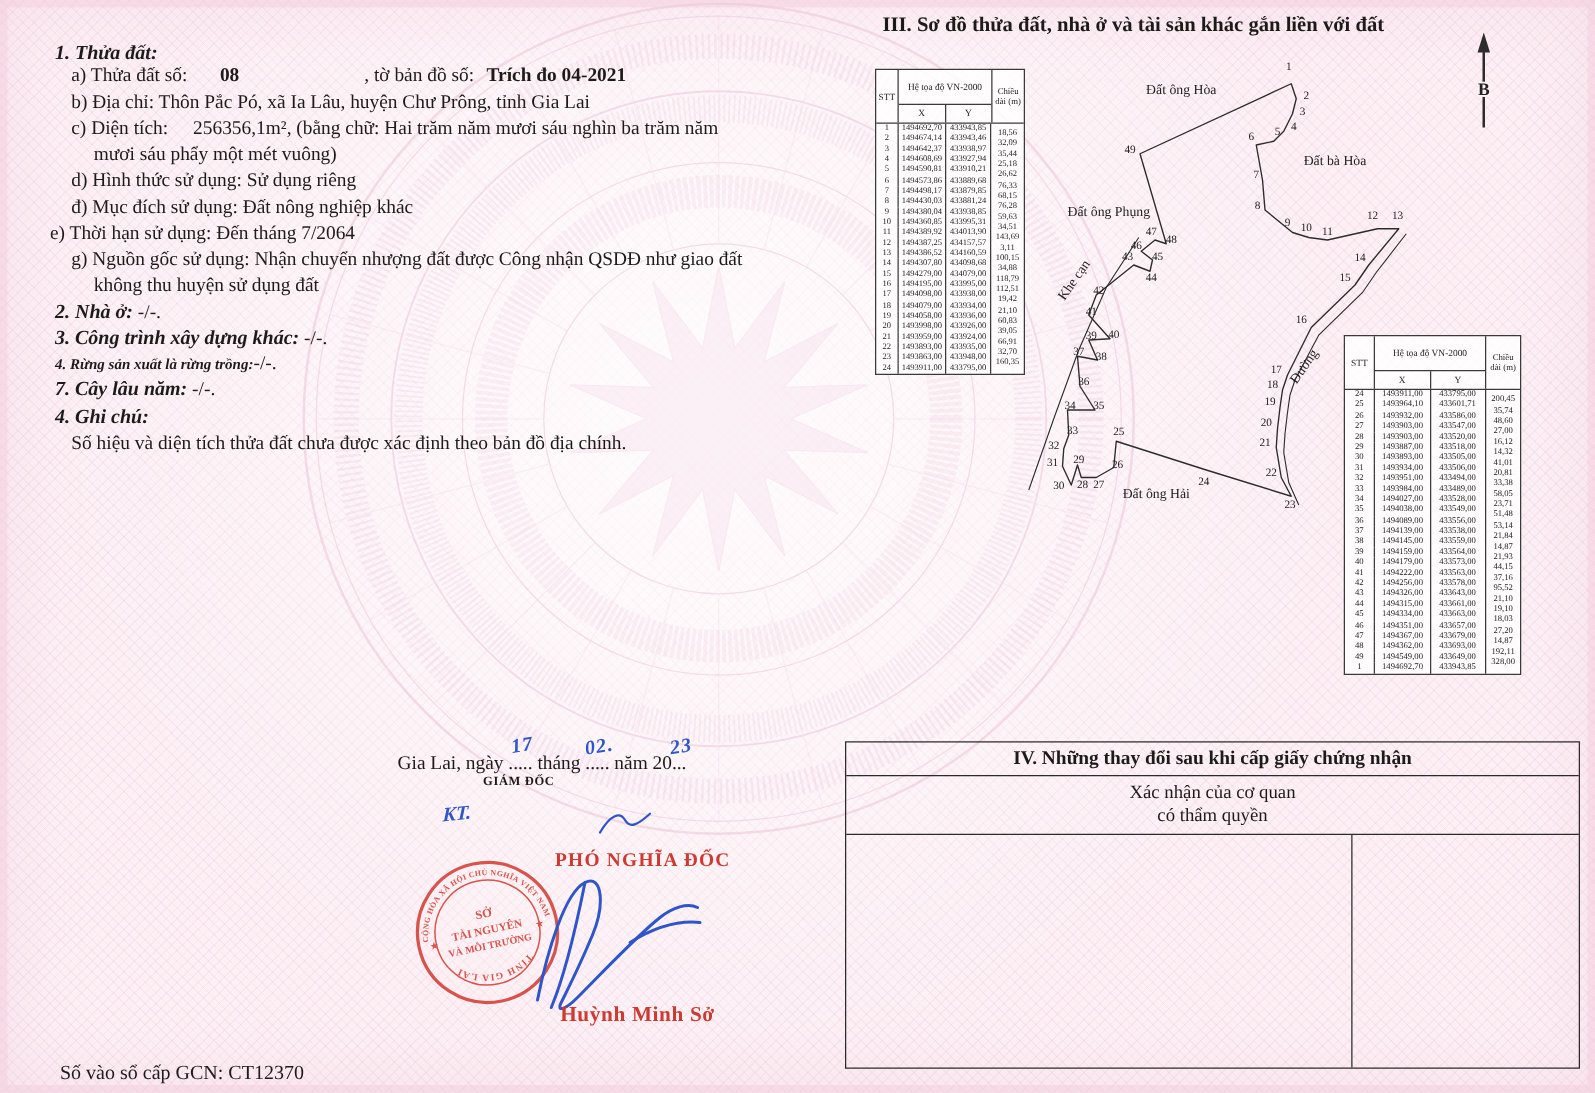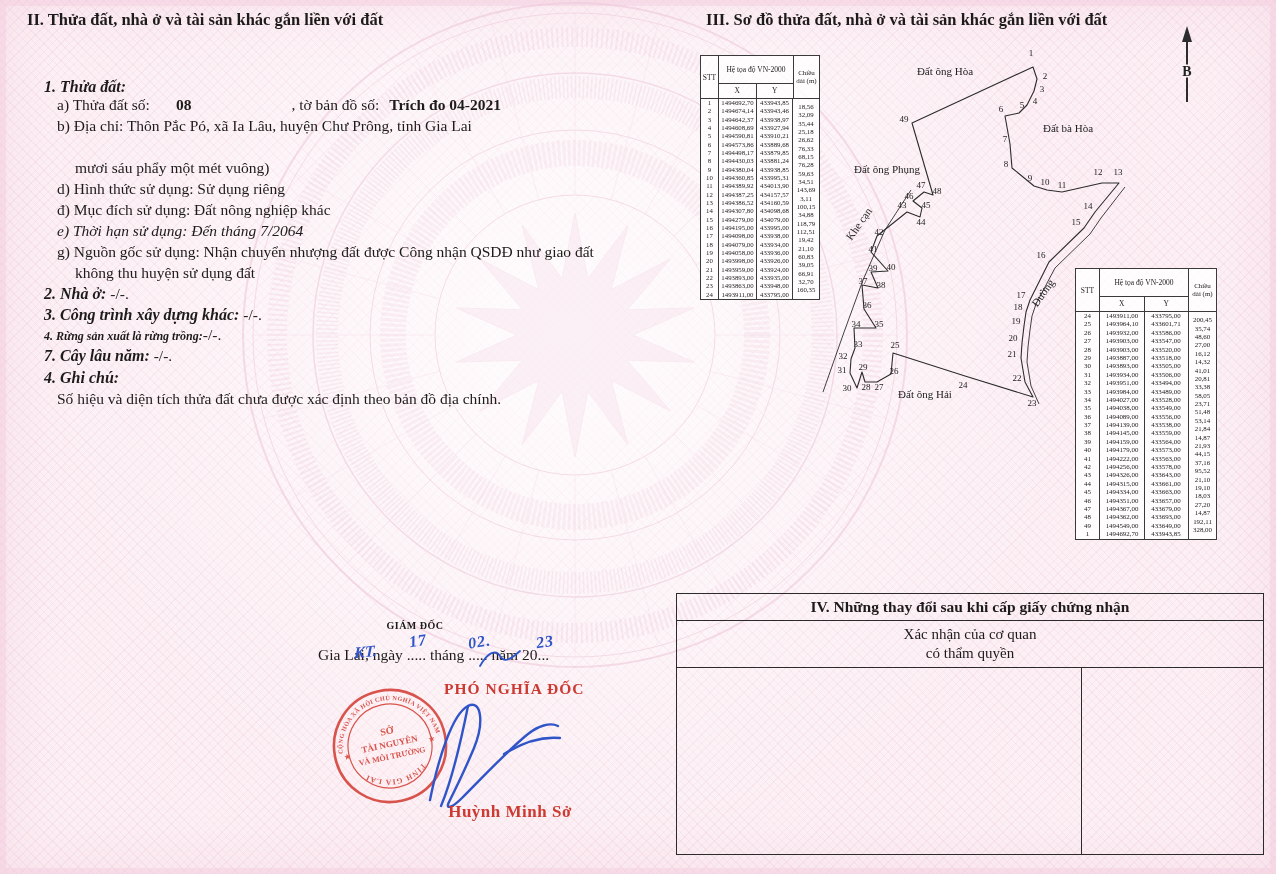--- a/index.html
+++ b/index.html
@@ -8,21 +8,21 @@
     background-color:#fcf0f5;
     background-image:
       radial-gradient(circle at 44% 38%, rgba(255,255,255,.85), rgba(255,255,255,0) 58%),
       repeating-linear-gradient(45deg, rgba(228,168,193,.15) 0 1px, transparent 1px 6px),
       repeating-linear-gradient(-45deg, rgba(228,168,193,.15) 0 1px, transparent 1px 6px);
     box-shadow: inset 0 0 0 6px rgba(243,205,221,.45), inset 0 0 60px rgba(238,185,206,.35);}
   .abs{position:absolute;}
   .b{font-weight:bold;}
   .bi{font-weight:bold;font-style:italic;}
   .fs16{font-size:16.5px;}
-  .body-line{font-size:15.5px;white-space:nowrap;margin-top:44px;}
+  .body-line{font-size:15.5px;white-space:nowrap;}
   #wm{opacity:.6;pointer-events:none;}
   .wm-ring{fill:none;stroke:#eec9da;}
   .wm-star{fill:#f5d9e6;stroke:#eec9da;stroke-width:1;}
   .wm-spoke{stroke:#f0d2e0;stroke-width:1;}
 
   
   .ctable{position:absolute;background:rgba(255,255,255,.82);border:1px solid #3a3a3a;font-family:"Liberation Serif",serif;}
   .ct-head{display:flex;border-bottom:1px solid #3a3a3a;}
   .ct-hstt{display:flex;align-items:center;justify-content:center;border-right:1px solid #3a3a3a;font-size:7.5px;}
   .ct-hcoord{border-right:1px solid #3a3a3a;display:flex;flex-direction:column;}
@@ -93,31 +93,33 @@
         <line x1="350" y1="210" x2="349.99999999999994" y2="28" class="wm-spoke" opacity=".5"></line>
         <line x1="386.23466631435286" y1="214.77038431953042" x2="433.33973252301155" y2="38.97188393491996" class="wm-spoke" opacity=".5"></line>
         <line x1="420" y1="228.7564434701786" x2="511" y2="71.13981998141077" class="wm-spoke" opacity=".5"></line>
         <line x1="448.99494936611666" y1="251.00505063388334" x2="577.6883835420682" y2="122.31161645793165" class="wm-spoke" opacity=".5"></line>
         <line x1="471.2435565298214" y1="279.99999999999994" x2="628.8601800185892" y2="188.99999999999986" class="wm-spoke" opacity=".5"></line>
         <line x1="485.2296156804695" y1="313.76533368564697" x2="661.02811606508" y2="266.66026747698805" class="wm-spoke" opacity=".5"></line>
         <path d="M350.0,228.0 L362.9,293.5 L402.9,240.1 L386.2,304.7 L445.4,273.9 L402.3,324.8 L468.9,322.9 L408.0,350.0 L468.9,377.1 L402.3,375.2 L445.4,426.1 L386.2,395.3 L402.9,459.9 L362.9,406.5 L350.0,472.0 L337.1,406.5 L297.1,459.9 L313.8,395.3 L254.6,426.1 L297.7,375.2 L231.1,377.1 L292.0,350.0 L231.1,322.9 L297.7,324.8 L254.6,273.9 L313.8,304.7 L297.1,240.1 L337.1,293.5 Z" class="wm-star" opacity=".55"></path>
       </g>
   </svg>
 
-  <div class="abs fs16 b" style="left:27px;top:10px;">II. Thửa đất, nhà ở và tài sản khác gắn liền với đất</div>
   <div class="abs bi body-line" style="left:44px;top:34px;font-size:16px;">1. Thửa đất:</div>
 
   <div class="abs body-line" style="left:57px;top:52px;">
     <span>a) Thửa đất số:</span><span class="b" style="margin-left:26px;">08</span><span style="margin-left:100px;">, tờ bản đồ số:</span><span class="b" style="margin-left:10px;">Trích đo 04-2021</span>
   </div>
   <div class="abs body-line" style="left:57px;top:73px;">b) Địa chỉ:  Thôn Pắc Pó, xã Ia Lâu, huyện Chư Prông, tỉnh Gia Lai</div>
+  <div class="abs body-line" style="left:57px;top:94px;">
+    <span>c) Diện tích:</span><span style="margin-left:20px;">256356,1m², (bằng chữ: Hai trăm năm mươi sáu nghìn ba trăm năm</span>
+  </div>
   <div class="abs body-line" style="left:75px;top:115px;">mươi sáu phẩy một mét vuông)</div>
   <div class="abs body-line" style="left:57px;top:136px;">d) Hình thức sử dụng:   Sử dụng riêng</div>
   <div class="abs body-line" style="left:57px;top:157px;">đ) Mục đích sử dụng:  Đất nông nghiệp khác</div>
-  <div class="abs body-line" style="left:57px;top:178px;font-style:italic;">e) Thời hạn sử dụng:  Đến tháng 7/2064</div>
+  <div class="abs body-line" style="left:40px;top:178px;">e) Thời hạn sử dụng:  Đến tháng 7/2064</div>
   <div class="abs body-line" style="left:57px;top:199px;">g) Nguồn gốc sử dụng:  Nhận chuyển nhượng đất được Công nhận QSDĐ như giao đất</div>
   <div class="abs body-line" style="left:75px;top:220px;">không thu huyện sử dụng đất</div>
 
   <div class="abs body-line" style="left:44px;top:241px;"><span class="bi" style="font-size:16px;">2. Nhà ở:</span> <span>-/-.</span></div>
   <div class="abs body-line" style="left:44px;top:262px;"><span class="bi" style="font-size:16px;">3. Công trình xây dựng khác:</span> <span>-/-.</span></div>
   <div class="abs body-line" style="left:44px;top:282px;"><span class="bi" style="font-size:12px;">4. Rừng sản xuất là rừng trồng:</span><span>-/-.</span></div>
   <div class="abs body-line" style="left:44px;top:303px;"><span class="bi" style="font-size:16px;">7. Cây lâu năm:</span> <span>-/-.</span></div>
   <div class="abs body-line" style="left:44px;top:325px;"><span class="bi" style="font-size:16px;">4. Ghi chú:</span></div>
   <div class="abs body-line" style="left:57px;top:346px;">Số hiệu và diện tích thửa đất chưa được xác định theo bản đồ địa chính.</div>
 

